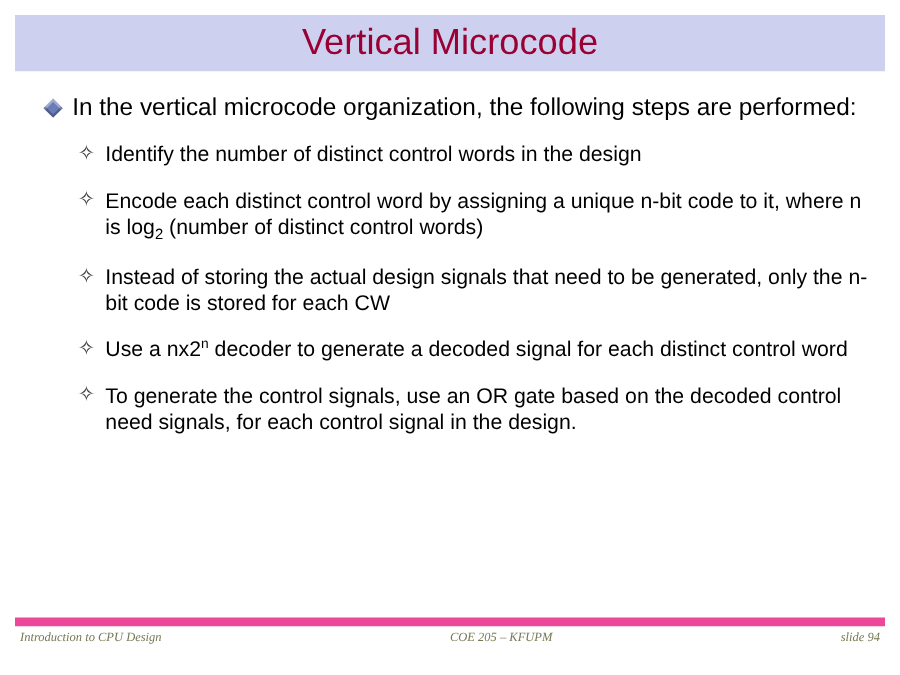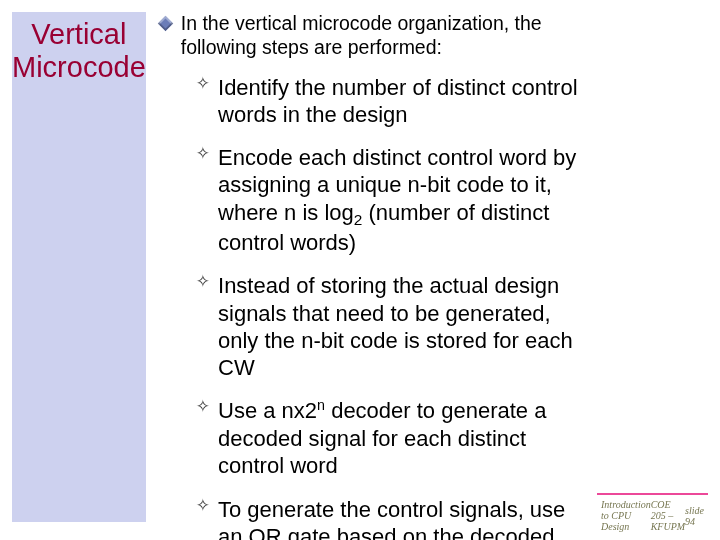--- a/index.html
+++ b/index.html
@@ -1,21 +1,21 @@
 <!DOCTYPE html>
 <html><head>
 <meta charset="utf-8">
 <style>
   * { box-sizing: border-box; margin: 0; padding: 0; }
   html, body { width: 720px; height: 540px; overflow: hidden; }
   body { background: #fff; font-family: Arial, Helvetica, sans-serif; }
   .slide {
     width: 720px; height: 540px;
-    display: flex; 
-    padding: 12px 12px 0 12px;
+    display: flex; flex-direction: column;
+    padding: 12px 12px 16px 12px;
   }
   .title-band {
     background: #cdd1ef;
     text-align: center;
     padding: 6px 0 6px 0;
     margin-bottom: 18px;
   }
   .title {
     font-family: "Comic Sans MS", "Comic Sans", cursive, sans-serif;
     font-size: 29px;
@@ -46,26 +46,26 @@
     display: flex; align-items: flex-start;
     margin: 0 0 16px 38px;
   }
   .fleur {
     font-size: 17px; color: #3b3b3b;
     margin: 0 8px 0 0; line-height: 1.2;
     flex: 0 0 auto;
     font-family: Arial, sans-serif;
   }
   .l2-text {
-    font-size: 22px; line-height: 1.24; color: #000;
+    font-size: 17px; line-height: 1.24; color: #000;
   }
   sub { font-size: 0.7em; vertical-align: sub; }
   sup.sml { font-size: 0.65em; vertical-align: super; }
   .footer {
-    border-top: 2px solid #ec4899;
+    border-top: 7px solid #ec4899;
     display: flex;
     justify-content: space-between;
     align-items: center;
     padding: 4px 4px 8px 4px;
     margin-top: auto;
   }
   .footer span {
     font-size: 10px;
     color: #777752;
     font-style: italic;

